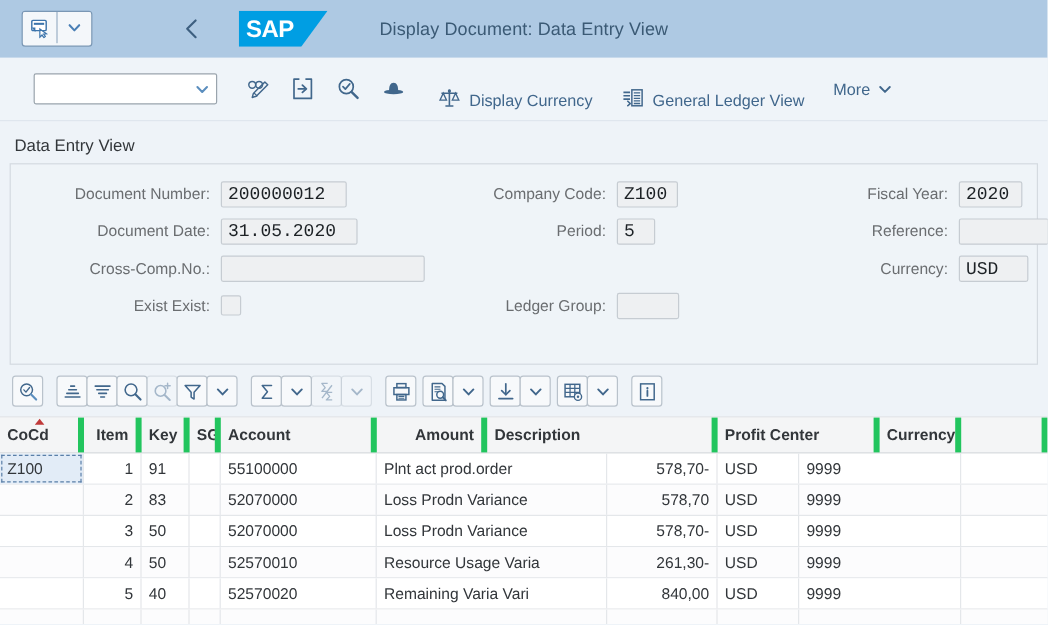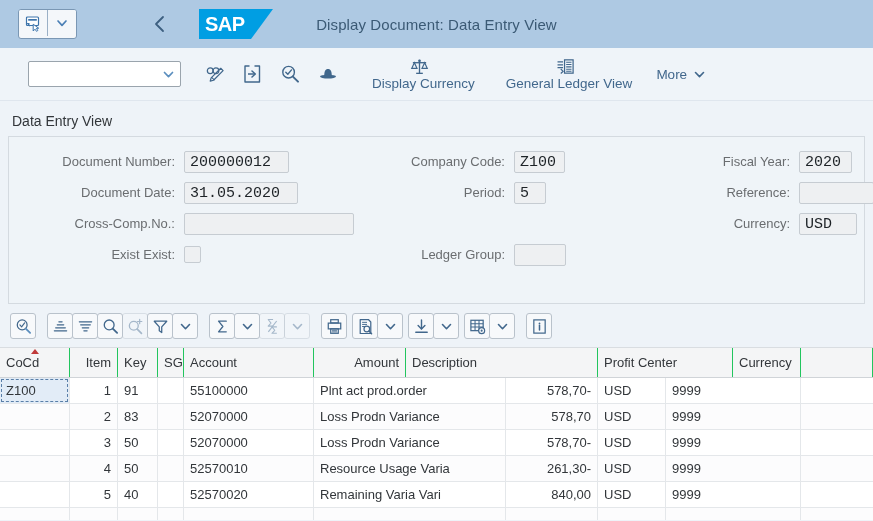--- a/index.html
+++ b/index.html
@@ -104,28 +104,27 @@
   .tb-icon {
     width: 38px;
     height: 34px;
     display: flex;
     align-items: center;
     justify-content: center;
     cursor: pointer;
   }
   .tb-item {
     display: flex;
-    align-items: center;
+    align-items: flex-end;
     height: 34px;
     padding: 0 6px;
     cursor: pointer;
     color: #41678c;
     font-size: 13.5px;
     white-space: nowrap;
-    flex-direction: column;
   }
   .tb-item .lbl { margin-left: 7px; }
   .tb-more {
     display: flex;
     align-items: center;
     margin-left: 18px;
     color: #41678c;
     font-size: 13.5px;
     cursor: pointer;
   }
@@ -246,21 +245,21 @@
     align-items: center;
     padding: 0 6px;
     box-sizing: border-box;
     border-right: 1px solid #e4e7ea;
     font-size: 13px;
     color: #32363a;
     overflow: hidden;
     white-space: nowrap;
     position: relative;
   }
-  .thead .tc { border-right: 1px solid #22c55e; }
+  .thead .tc { border-right: 5px solid #22c55e; font-weight: bold; }
   .tc.r { justify-content: flex-end; }
   .c-cocd { width: 70px; }
   .c-item { width: 48px; }
   .c-key  { width: 40px; }
   .c-sg   { width: 26px; }
   .c-acct { width: 130px; }
   .c-desc { width: 192px; }
   .c-amt  { width: 92px; }
   .c-curr { width: 68px; }
   .c-pc   { width: 135px; }

